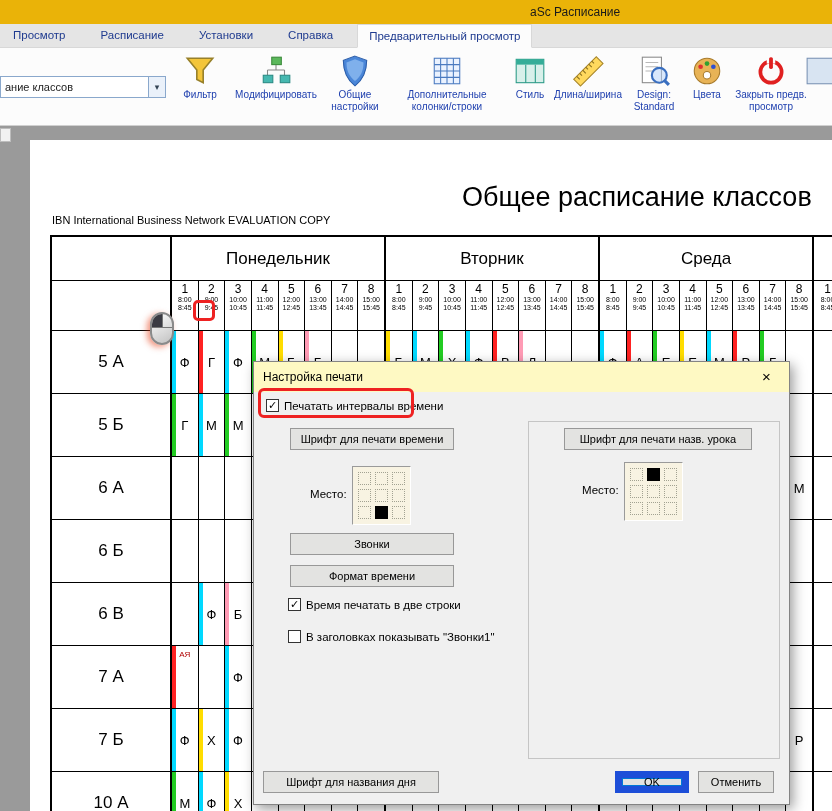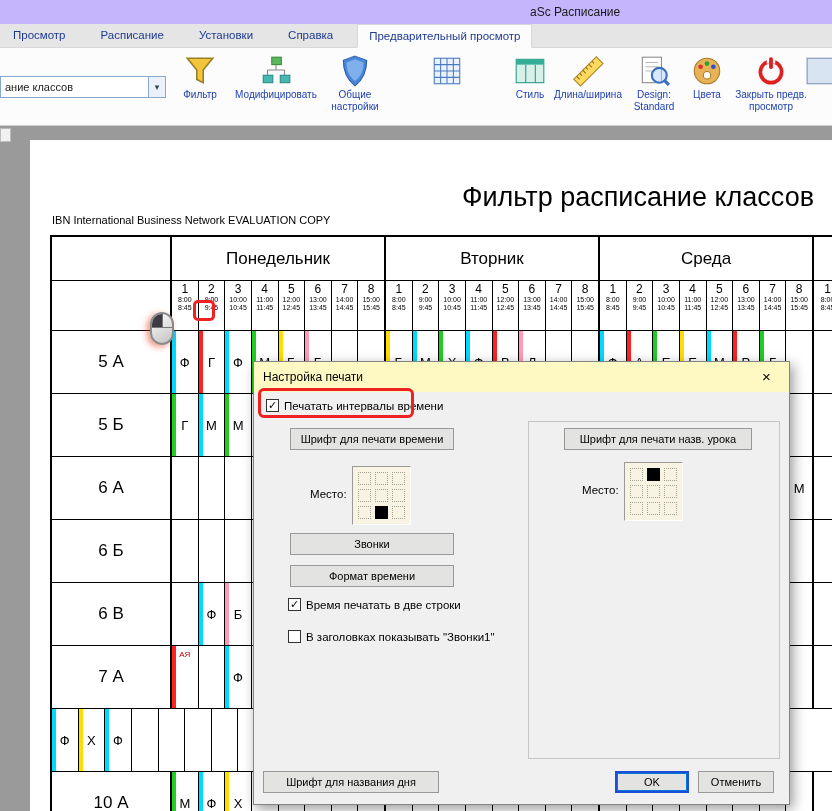--- a/index.html
+++ b/index.html
@@ -1,20 +1,20 @@
 <!DOCTYPE html>
 <html><head>
 <meta charset="utf-8">
 <style>
   * { margin:0; padding:0; box-sizing:border-box; }
   html,body { width:832px; height:811px; overflow:hidden; }
   body { position:relative; font-family:"Liberation Sans", sans-serif; background:#fff; color:#000; }
 
   
-  #titlebar { position:absolute; left:0; top:0; width:832px; height:24px; background:#c4b5fd; }
+  #titlebar { position:absolute; left:0; top:0; width:832px; height:24px; background:#eab308; }
   #win-title { position:absolute; left:530px; top:5px; font-size:12px; color:#1a1a1a; white-space:nowrap; }
 
   #tabrow { position:absolute; left:0; top:24px; width:832px; height:24px; background:#e5e5e5;
             border-bottom:1px solid #d8d8d8; display:flex; align-items:stretch; padding-left:2px; }
   .tab { font-size:11.5px; color:#1e3a8f; padding:5px 11px 0 11px; margin-right:13px; white-space:nowrap; }
   .tab.active { background:#fcfcfc; border:1px solid #d8d8d8; border-bottom:1px solid #fcfcfc; margin-bottom:-1px; }
 
   
   #ribbon { position:absolute; left:0; top:48px; width:832px; height:78px; background:#fcfcfc;
             border-bottom:1px solid #d0d0d0; display:flex; align-items:stretch; overflow:hidden; }
@@ -57,21 +57,21 @@
 
   
   #dialog { position:absolute; left:253px; top:361px; width:537px; height:444px; background:#f0f0f0;
             border:1px solid #848484; box-shadow:3px 4px 12px rgba(0,0,0,.4); z-index:40; }
   .dlg-titlebar { height:30px; background:#fef9c3; display:flex; align-items:center; justify-content:space-between; padding-left:9px; }
   .dlg-title { font-size:12px; }
   .dlg-close { width:45px; text-align:center; font-size:15px; line-height:30px; }
   .groupbox { position:absolute; border:1px solid #c5c5c5; }
   .btn { position:absolute; height:22px; background:#e3e3e1; border:1px solid #989898; font-size:11px;
          display:flex; align-items:center; justify-content:center; white-space:nowrap; overflow:hidden; }
-  .btn-ok { border:2px solid #1d4ed8; box-shadow:inset 0 0 0 1px #0078d7; }
+  .btn-ok { border:7px solid #1d4ed8; box-shadow:inset 0 0 0 1px #0078d7; }
   .cb { position:absolute; display:flex; align-items:center; gap:5px; font-size:11.5px; white-space:nowrap; }
   .cb .box { width:13px; height:13px; flex:none; background:#fff; border:1px solid #333; font-size:11px;
              line-height:11px; text-align:center; }
   .plain-lbl { position:absolute; font-size:11.5px; }
   .place-grid { position:absolute; width:59px; height:59px; background:#f8f3e2; border:1px solid;
                 border-color:#9a9a9a #fff #fff #9a9a9a; display:grid;
                 grid-template-columns:repeat(3,13px); grid-template-rows:repeat(3,13px); gap:4px; padding:5px; }
   .gcell { border:1px dotted #a2a292; }
   .gcell.sel { background:#000; border:1px solid #000; }
 
@@ -144,20 +144,21 @@
     <div class="lbl">Общие настройки</div>
   </div>
 
   <div class="rbtn" style="width:118px">
     <div class="icon">
       <svg viewBox="0 0 32 32" width="34" height="34">
           <rect x="4" y="4" width="24" height="24" fill="#eaf2ff" stroke="#4a7ac0"></rect>
           <path d="M4 10h24M4 16h24M4 22h24M10 4v24M16 4v24M22 4v24" stroke="#4a7ac0" fill="none"></path>
         </svg>
     </div>
+    <div class="lbl">Дополнительные колонки/строки</div>
   </div>
   <div class="rsep"></div>
 
   <div class="rbtn" style="width:44px">
     <div class="icon">
       <svg viewBox="0 0 32 32" width="34" height="34">
           <rect x="3" y="5" width="26" height="22" fill="#d8f0ea" stroke="#2a9a86"></rect>
           <rect x="3" y="5" width="26" height="5" fill="#35ad98"></rect>
           <path d="M12 10v17M21 10v17" stroke="#2a9a86" fill="none"></path>
         </svg>
@@ -220,21 +221,21 @@
       <svg viewBox="0 0 32 32" width="34" height="34">
           <rect x="2" y="4" width="26" height="24" fill="#d8e4f2" stroke="#7a92b4"></rect>
         </svg>
     </div>
   </div>
 </div>
 
 <div id="workspace">
   <div id="scroll-nub"></div>
   <div id="page">
-    <div id="tt-title">Фильтр расписание классов</div>
+    <div id="tt-title">Общее расписание классов</div>
     <div id="tt-watermark">IBN International Business Network EVALUATION COPY</div>
     <div id="timetable">
         <div class="trow hrow1">
           <div class="hclass"></div>
           <div class="dname">Понедельник</div>
           <div class="dname">Вторник</div>
           <div class="dname">Среда</div>
           <div class="dname partialname"></div>
         </div>
         <div class="trow hrow2">
@@ -668,20 +669,21 @@
             <div class="cell"></div>
             <div class="cell">
               <div class="stripe" style="background: rgb(255, 34, 34);"></div>
             </div>
           </div>
           <div class="day partial">
             <div class="cell"></div>
           </div>
         </div>
         <div class="trow crow">
+          <div class="ccell">7 Б</div>
           <div class="day">
             <div class="cell">
               <div class="stripe" style="background: rgb(0, 217, 255);"></div>
               <span>Ф</span>
             </div>
             <div class="cell">
               <div class="stripe" style="background: rgb(255, 221, 0);"></div>
               <span>Х</span>
             </div>
             <div class="cell">

